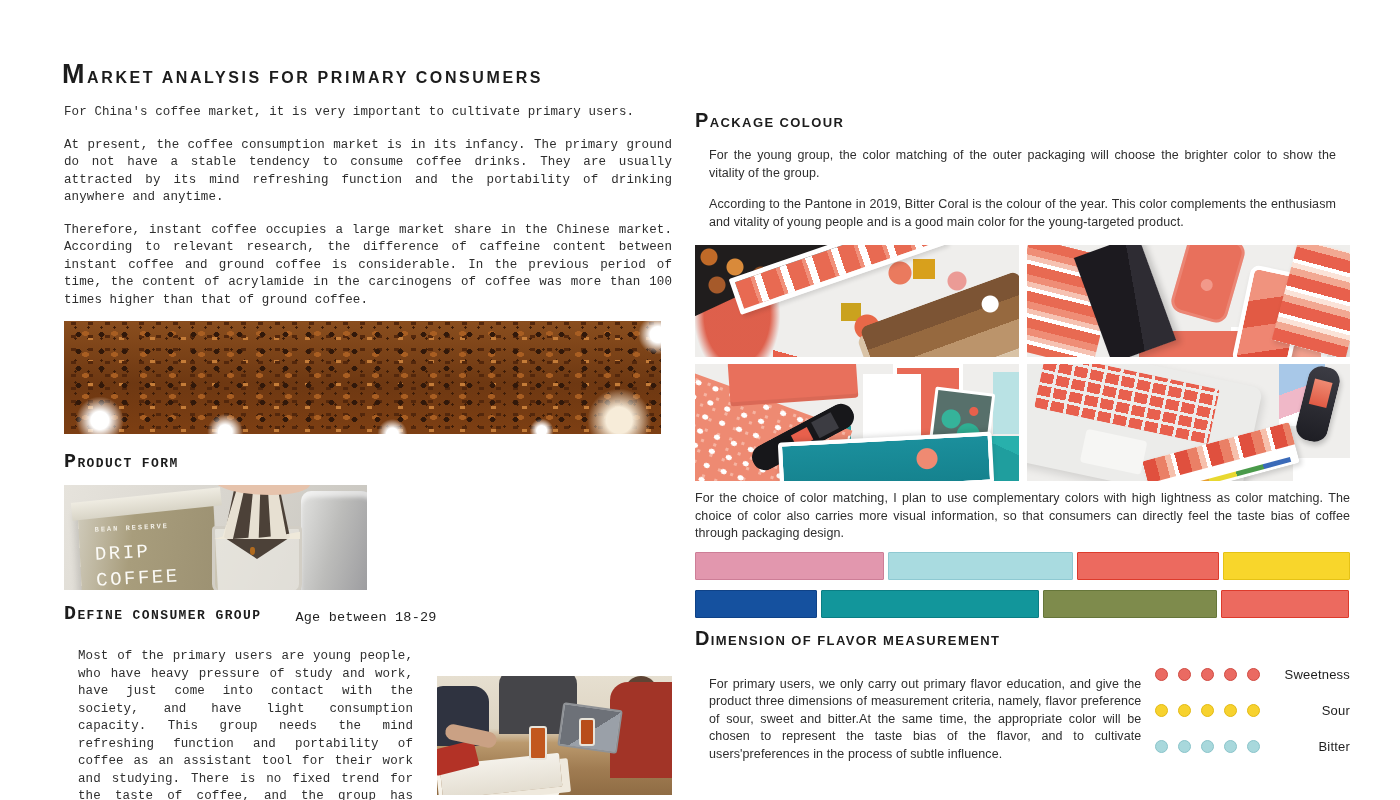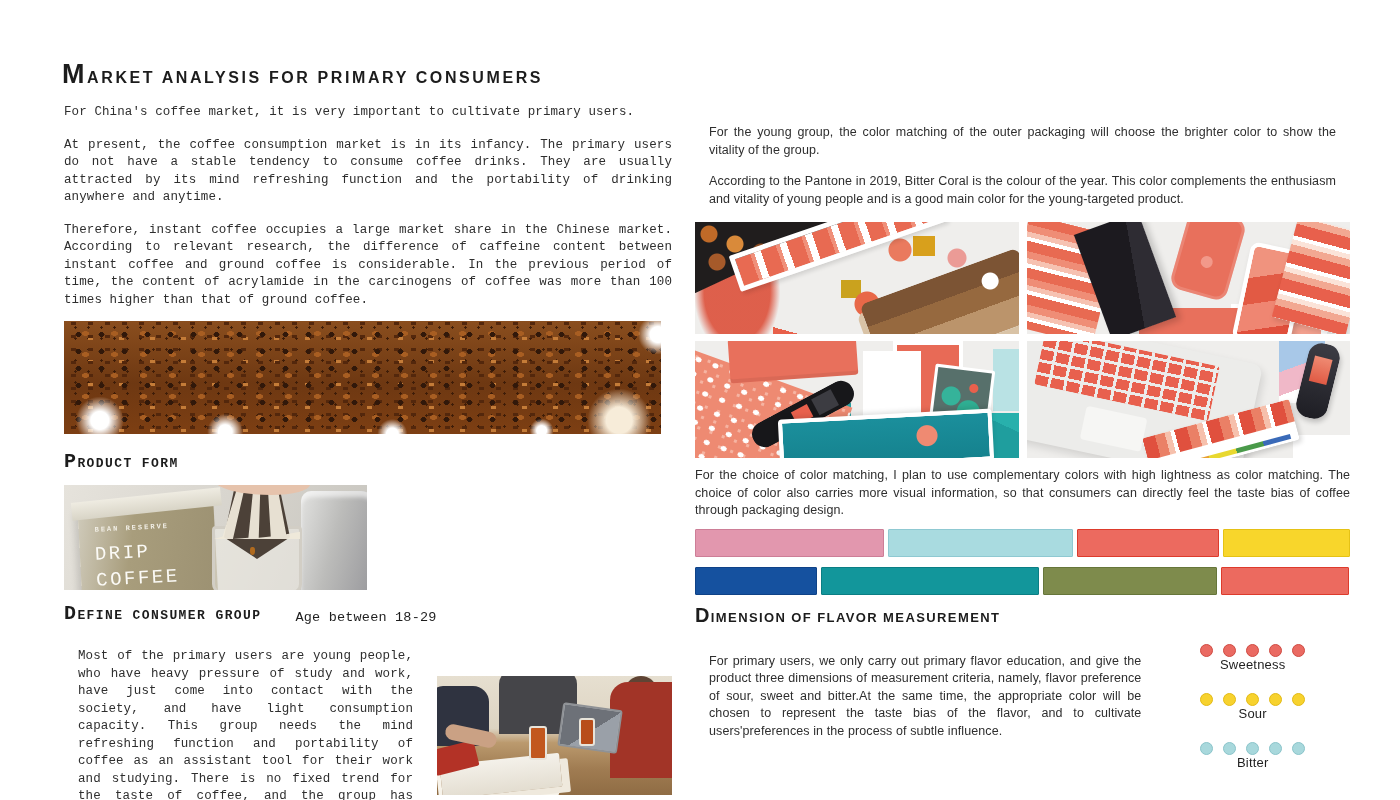--- a/index.html
+++ b/index.html
@@ -227,36 +227,36 @@
 
   
   .palette-row{display:flex;gap:4px;height:28px;margin-bottom:10px;}
   .swatch{height:100%;border:1px solid;box-sizing:border-box;border-radius:1px;}
 
   
   .flavor-head{margin-top:8px;}
   .flavor-row{display:flex;justify-content:flex-start;align-items:flex-start;}
   .flavor-text{width:440px;}
   .scales{width:198px;margin-top:5px;display:flex;flex-direction:column;gap:21px;}
-  .scale-row{display:flex;align-items:center;justify-content:space-between;flex-direction:column;}
+  .scale-row{display:flex;align-items:center;justify-content:space-between;}
   .dots{display:flex;gap:10px;}
   .dot{width:13px;height:13px;border-radius:50%;border:1.5px solid;box-sizing:border-box;}
   .scale-label{font-size:13px;color:#1e1e1e;letter-spacing:.2px;}
 </style>
 </head>
 <body>
 
 <div class="canvas">
 
   <h1 class="page-title">Market analysis for primary consumers</h1>
 
   <div class="col-left">
 
     <p class="p">For China's coffee market, it is very important to cultivate primary users.</p>
-    <p class="p">At present, the coffee consumption market is in its infancy. The primary users do not have a stable tendency to consume coffee drinks. They are usually attracted by its mind refreshing function and the portability of drinking anywhere and anytime.</p>
+    <p class="p">At present, the coffee consumption market is in its infancy. The primary ground do not have a stable tendency to consume coffee drinks. They are usually attracted by its mind refreshing function and the portability of drinking anywhere and anytime.</p>
     <p class="p" style="margin-bottom:12px">Therefore, instant coffee occupies a large market share in the Chinese market. According to relevant research, the difference of caffeine content between instant coffee and ground coffee is considerable. In the previous period of time, the content of acrylamide in the carcinogens of coffee was more than 100 times higher than that of ground coffee.</p>
 
     <div class="photo-coffee"></div>
 
     <h2 class="h2">Product form</h2>
 
     <div class="pf-row">
       <div class="photo-drip">
         <div class="drip-box">
           <div class="drip-box-top"></div>
@@ -290,20 +290,21 @@
         <div class="pc-folder"></div>
         <div class="pc-arm-left"></div>
         <div class="pc-drink1"></div>
         <div class="pc-drink2"></div>
       </div>
     </div>
   </div>
 
   <div class="col-right">
 
+    <h2 class="h2" style="margin-bottom:9px">Package colour</h2>
     <p class="p tight">For the young group, the color matching of the outer packaging will choose the brighter color to show the vitality of the group.</p>
     <p class="p tight">According to the Pantone in 2019, Bitter Coral is the colour of the year. This color complements the enthusiasm and vitality of young people and is a good main color for the young-targeted product.</p>
 
     <div class="photo-grid">
       <div class="gp gp-tl">
         <div class="tl-strip"></div>
         <div class="tl-fan"></div>
       </div>
       <div class="gp gp-tr">
         <div class="tr-fan-left"></div>

